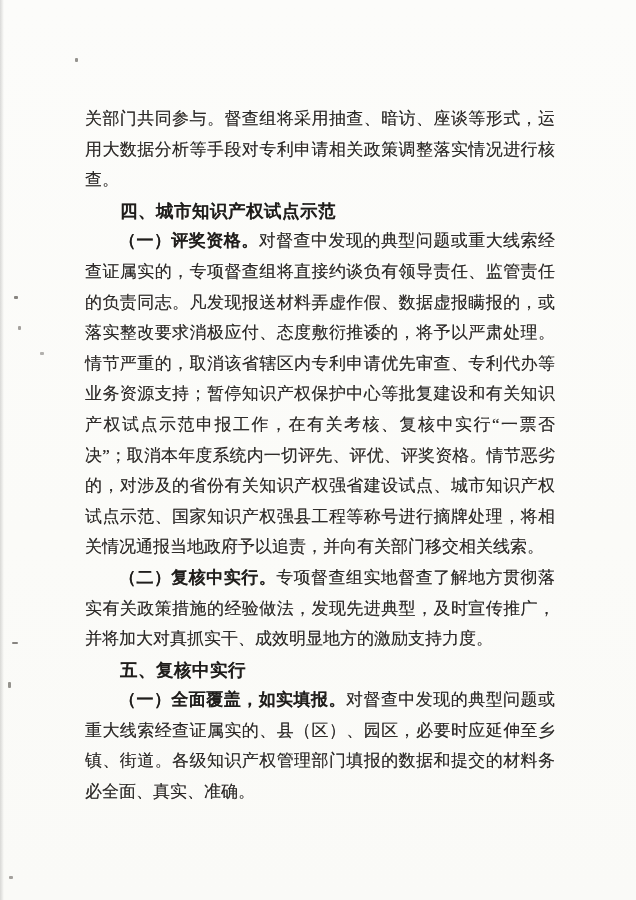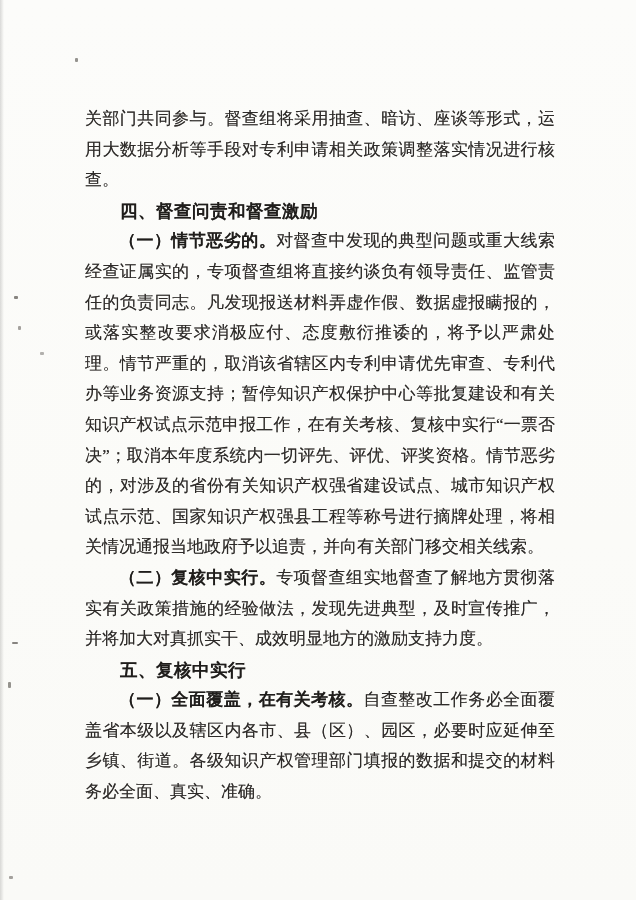--- a/index.html
+++ b/index.html
@@ -81,29 +81,29 @@
 <body>
 
 <div class="page">
 
   <div class="edge-shade"></div>
 
   <div class="textblock">
 
     <p class="para-cont"><span>关部门共同参与。督查组将采用抽查、暗访、座谈等形式，运用大数据分析等手段对专利申请相关政策调整落实情况进行核查。</span></p>
 
-    <h3 class="section-heading">四、督查问责和督查激励</h3>
+    <h3 class="section-heading">四、城市知识产权试点示范</h3>
 
-    <p class="para-body"><span class="lead">（一）情节恶劣的。</span><span>对督查中发现的典型问题或重大线索经查证属实的，专项督查组将直接约谈负有领导责任、监管责任的负责同志。凡发现报送材料弄虚作假、数据虚报瞒报的，或落实整改要求消极应付、态度敷衍推诿的，将予以严肃处理。情节严重的，取消该省辖区内专利申请优先审查、专利代办等业务资源支持；暂停知识产权保护中心等批复建设和有关知识产权试点示范申报工作，在有关考核、复核中实行“一票否决”；取消本年度系统内一切评先、评优、评奖资格。情节恶劣的，对涉及的省份有关知识产权强省建设试点、城市知识产权试点示范、国家知识产权强县工程等称号进行摘牌处理，将相关情况通报当地政府予以追责，并向有关部门移交相关线索。</span></p>
+    <p class="para-body"><span class="lead">（一）评奖资格。</span><span>对督查中发现的典型问题或重大线索经查证属实的，专项督查组将直接约谈负有领导责任、监管责任的负责同志。凡发现报送材料弄虚作假、数据虚报瞒报的，或落实整改要求消极应付、态度敷衍推诿的，将予以严肃处理。情节严重的，取消该省辖区内专利申请优先审查、专利代办等业务资源支持；暂停知识产权保护中心等批复建设和有关知识产权试点示范申报工作，在有关考核、复核中实行“一票否决”；取消本年度系统内一切评先、评优、评奖资格。情节恶劣的，对涉及的省份有关知识产权强省建设试点、城市知识产权试点示范、国家知识产权强县工程等称号进行摘牌处理，将相关情况通报当地政府予以追责，并向有关部门移交相关线索。</span></p>
 
     <p class="para-body"><span class="lead">（二）复核中实行。</span><span>专项督查组实地督查了解地方贯彻落实有关政策措施的经验做法，发现先进典型，及时宣传推广，并将加大对真抓实干、成效明显地方的激励支持力度。</span></p>
 
     <h3 class="section-heading">五、复核中实行</h3>
 
-    <p class="para-body"><span class="lead">（一）全面覆盖，在有关考核。</span><span>自查整改工作务必全面覆盖省本级以及辖区内各市、县（区）、园区，必要时应延伸至乡镇、街道。各级知识产权管理部门填报的数据和提交的材料务必全面、真实、准确。</span></p>
+    <p class="para-body"><span class="lead">（一）全面覆盖，如实填报。</span><span>对督查中发现的典型问题或重大线索经查证属实的、县（区）、园区，必要时应延伸至乡镇、街道。各级知识产权管理部门填报的数据和提交的材料务必全面、真实、准确。</span></p>
 
   </div>
 
   <div class="speck s1"></div>
   <div class="speck s2"></div>
   <div class="speck s3"></div>
   <div class="speck s4"></div>
   <div class="speck s5"></div>
   <div class="speck s6"></div>
   <div class="speck s7"></div>

